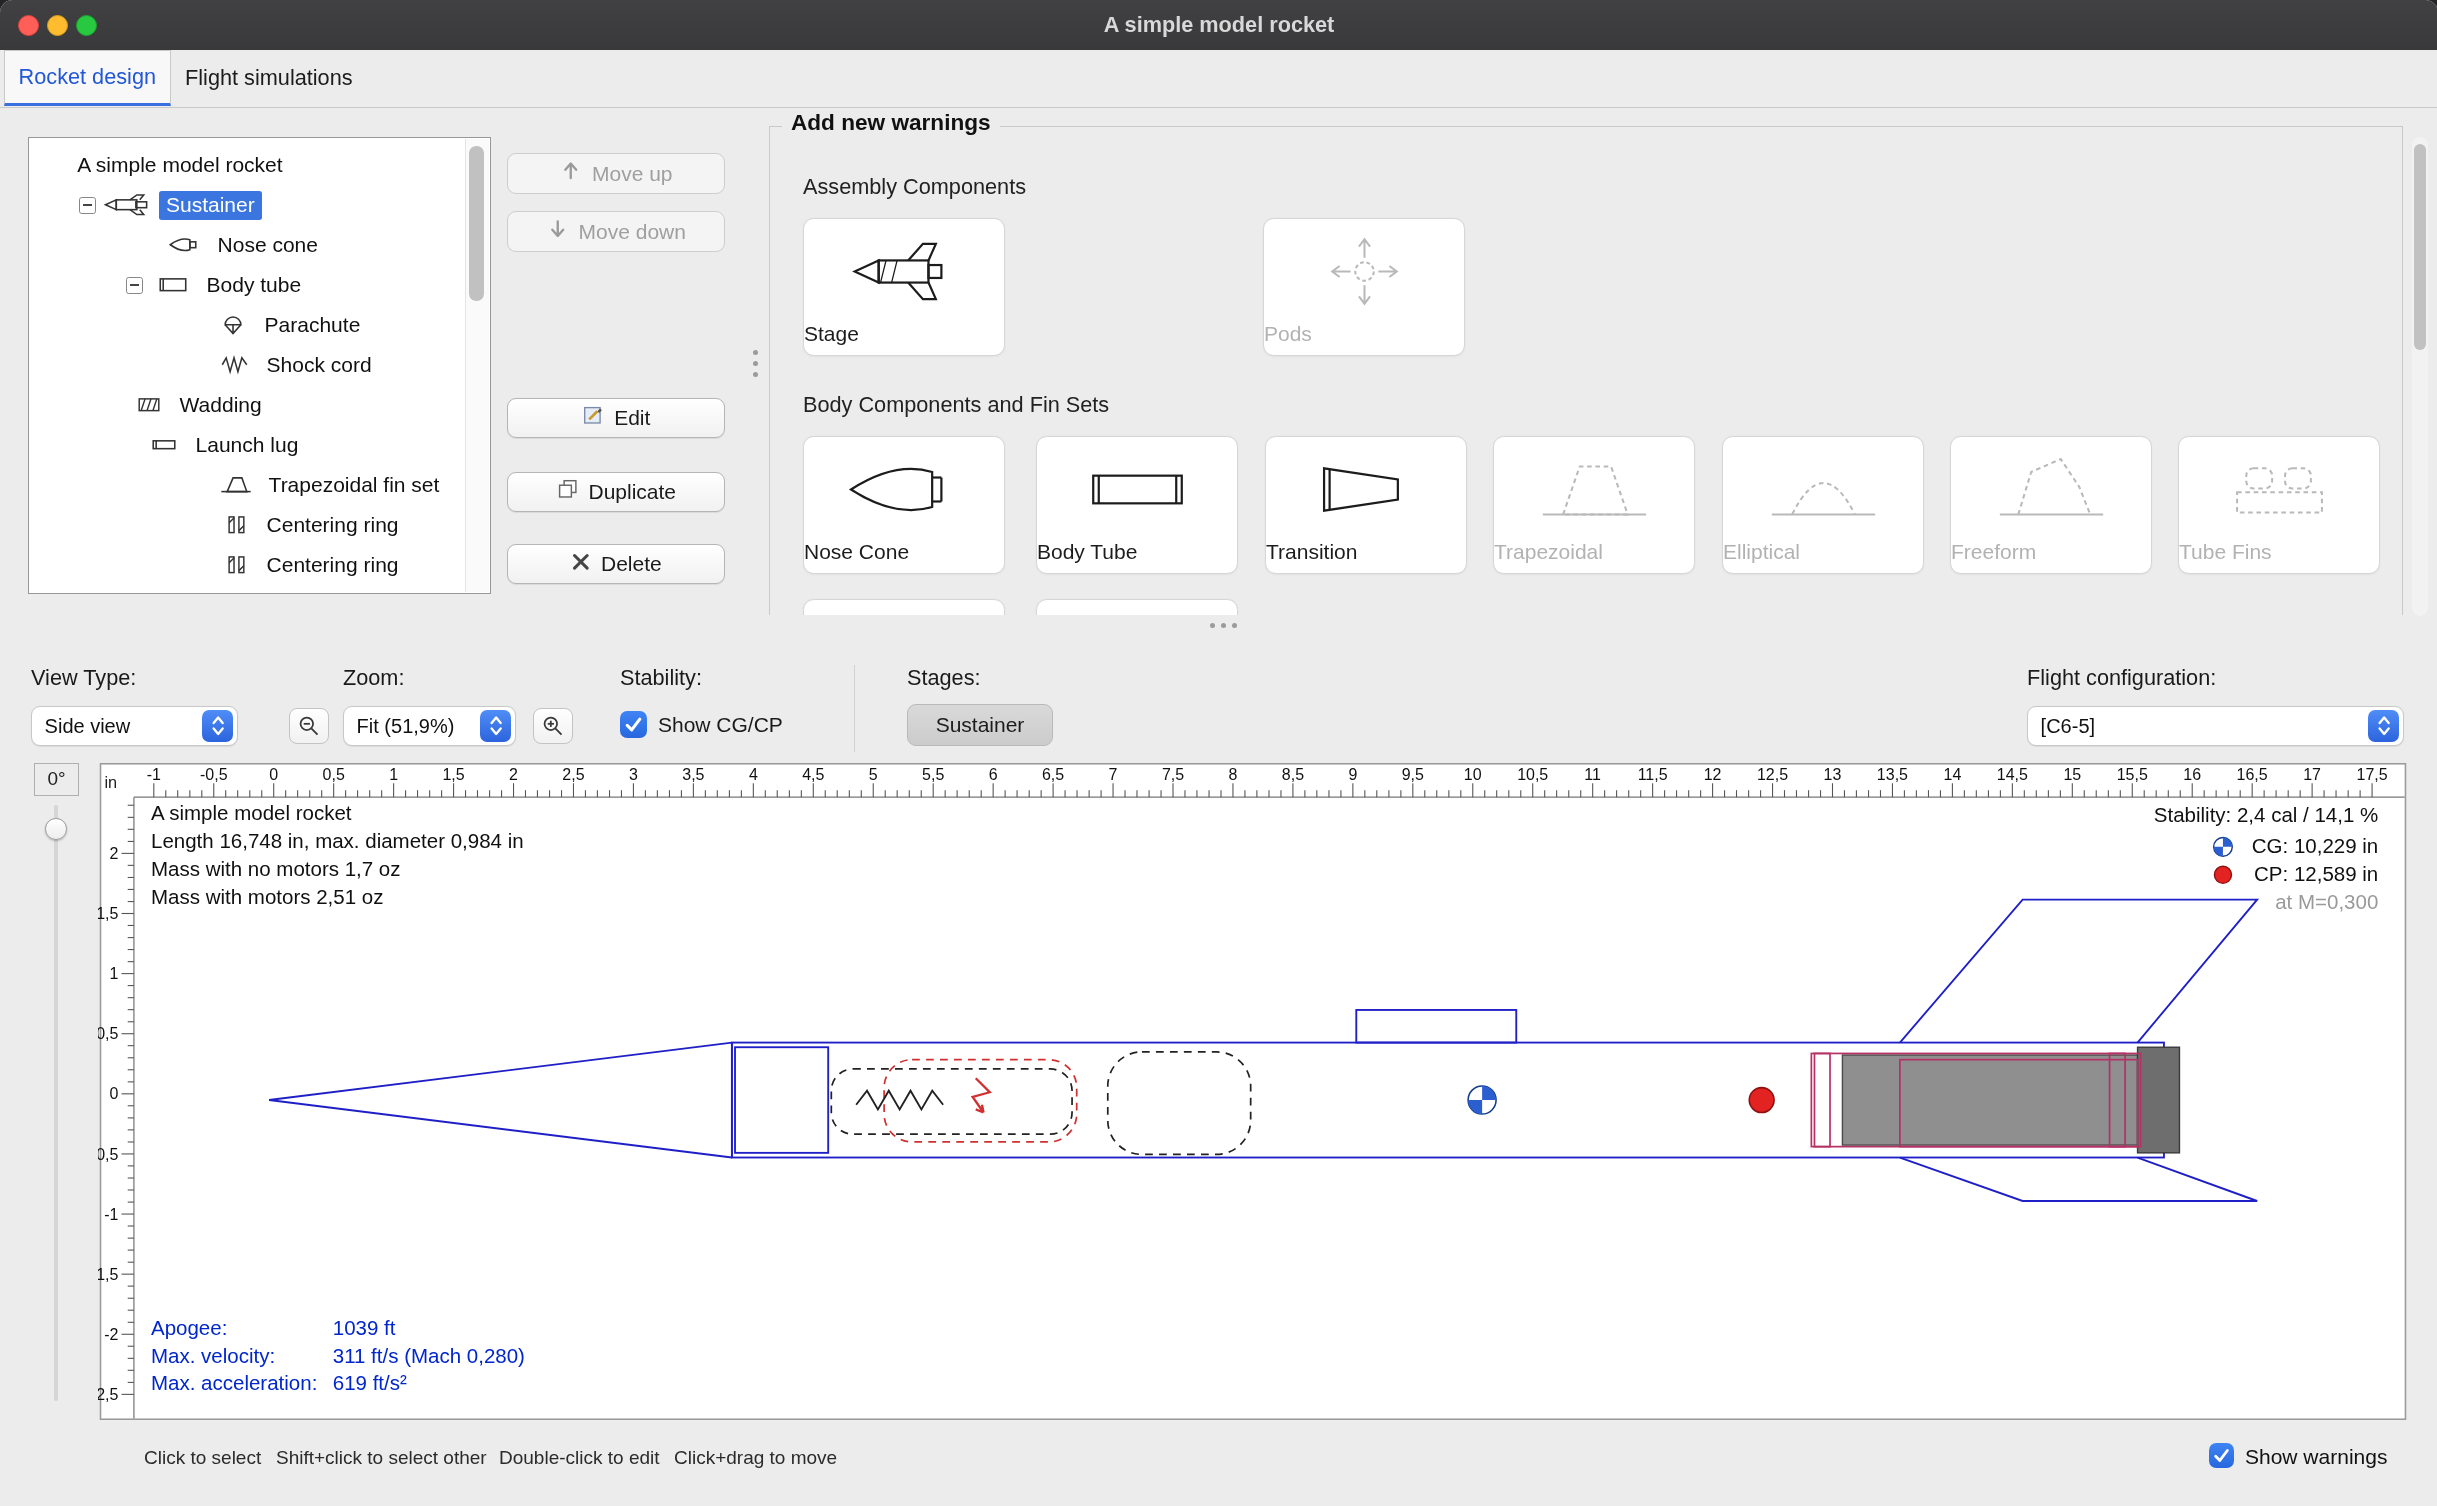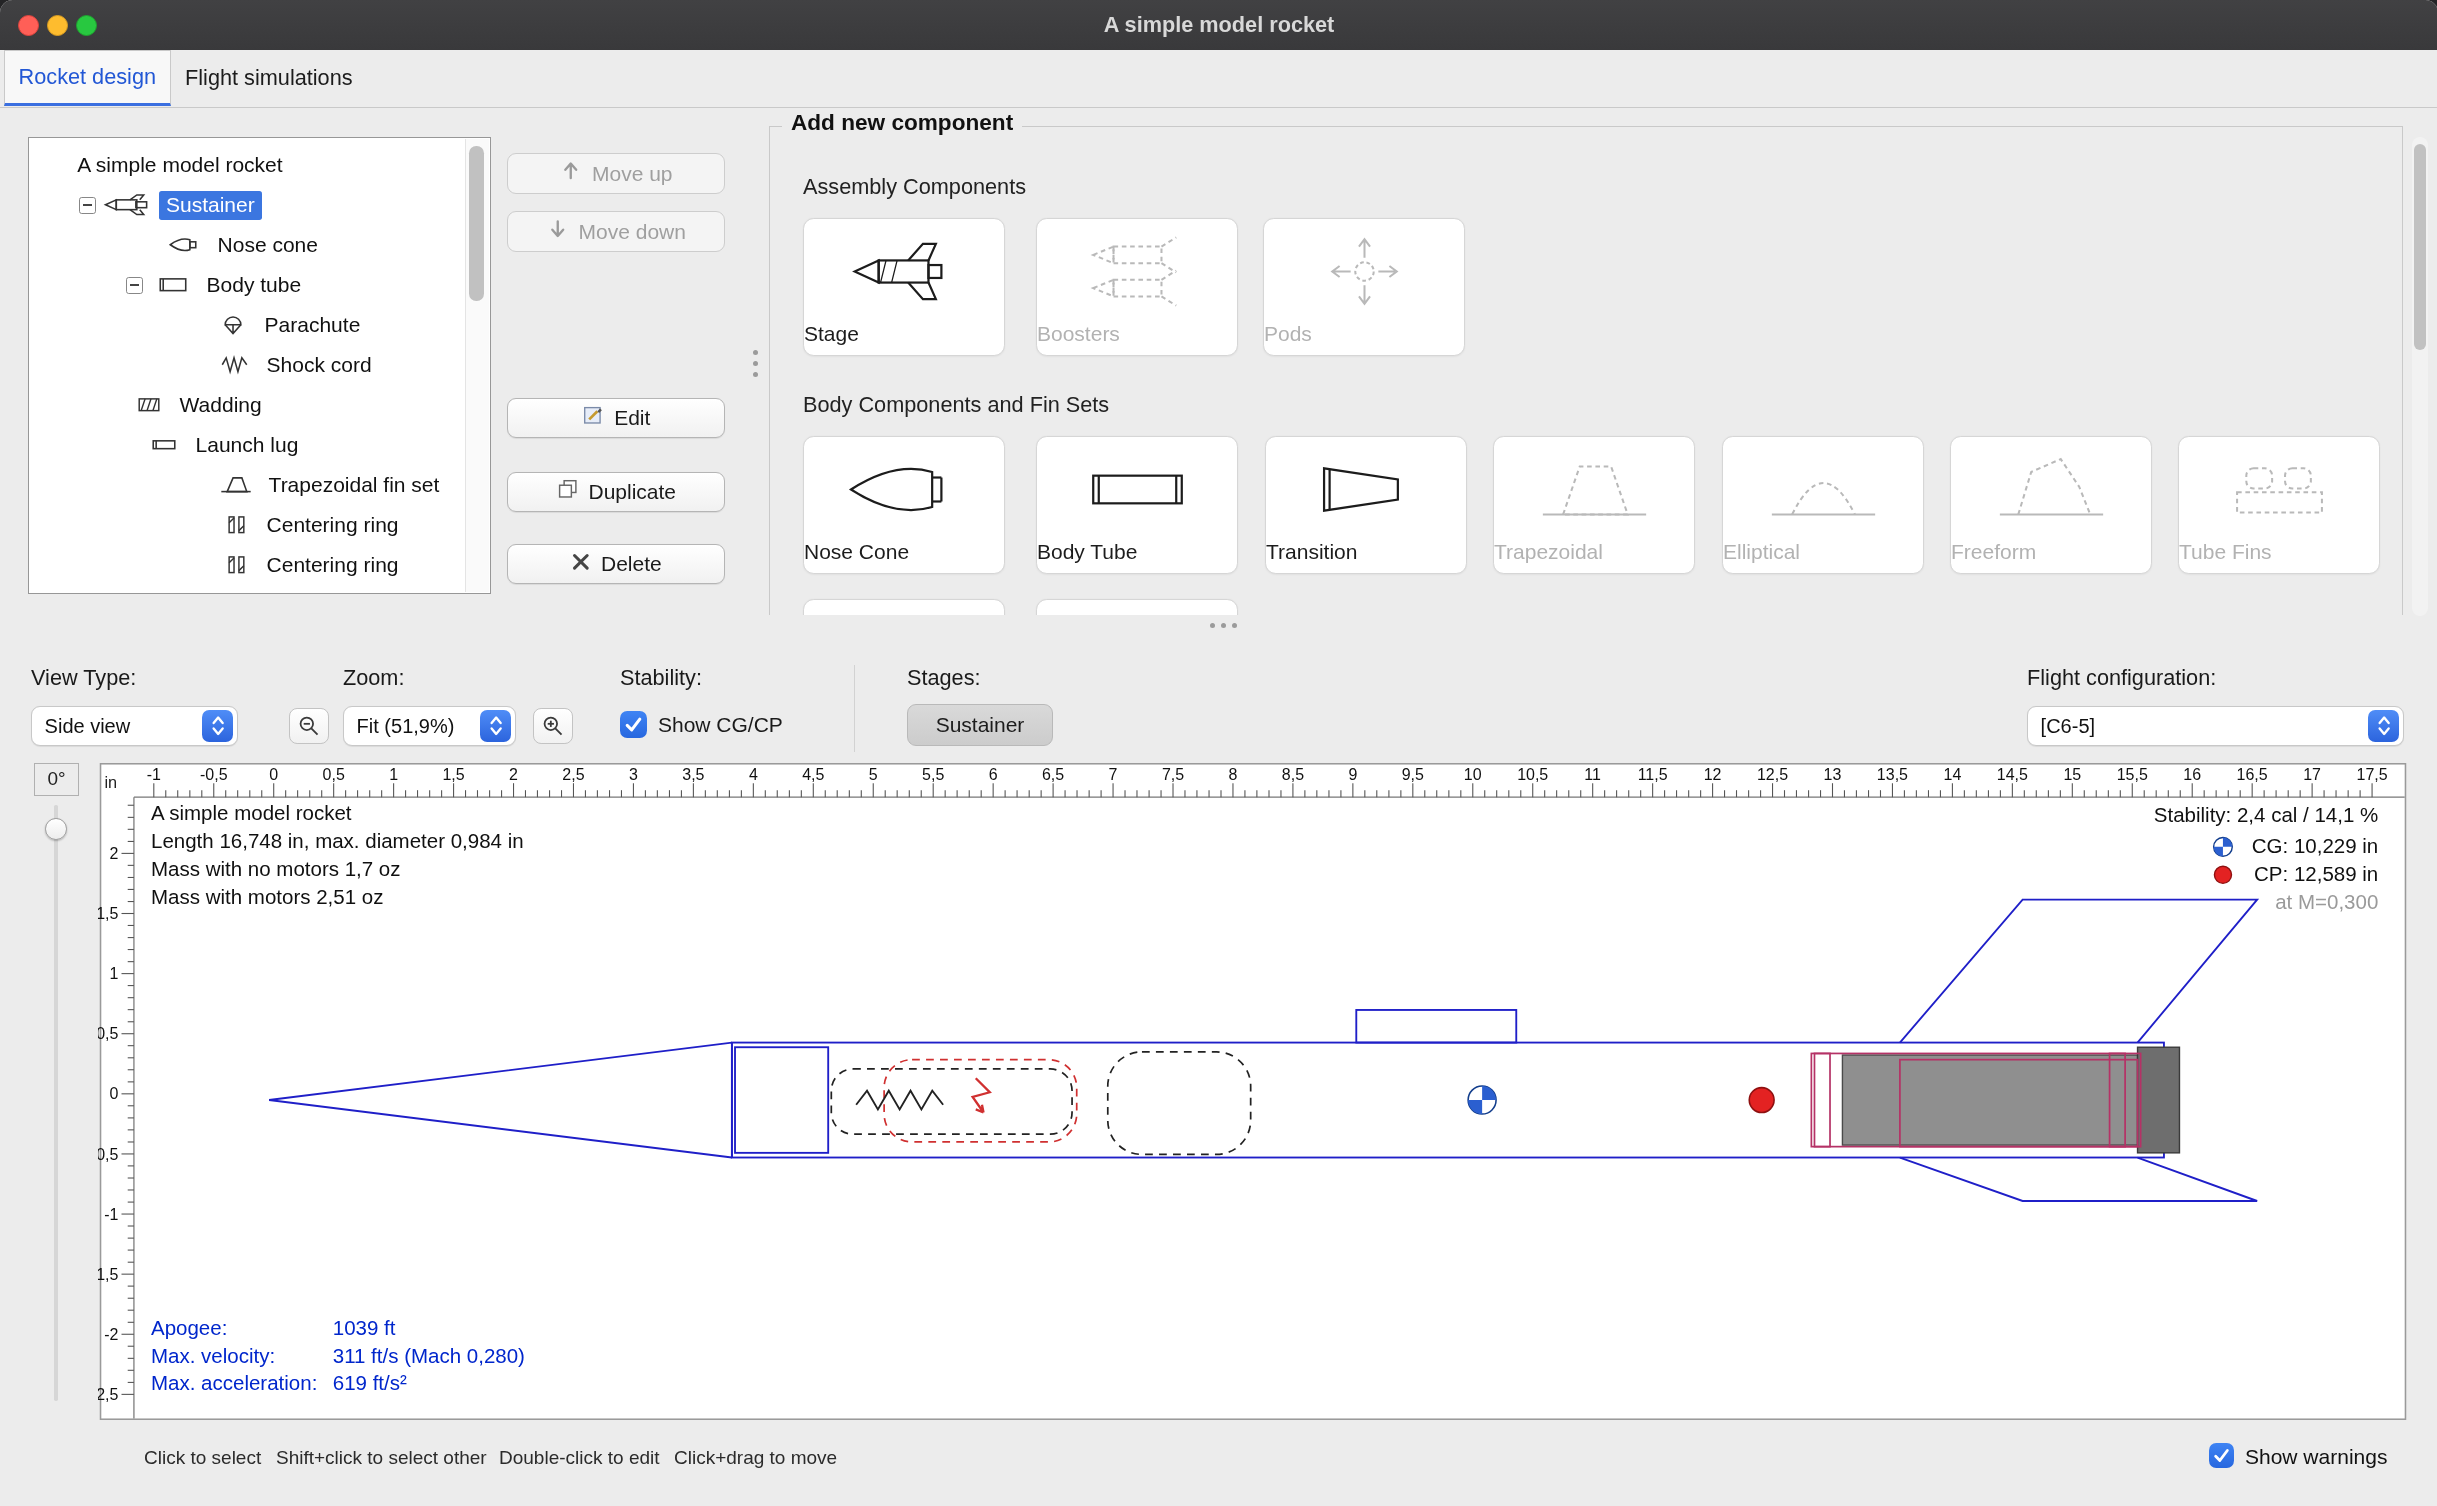--- a/index.html
+++ b/index.html
@@ -235,32 +235,20 @@
             <polygon points="16,45 42,33 42,57"></polygon>
             <rect x="42" y="33" width="54" height="24"></rect>
             <path d="M74,33 L90,15 L104,15 L96,33"></path>
             <path d="M74,57 L90,75 L104,75 L96,57"></path>
             <rect x="96" y="38" width="14" height="14"></rect>
             <path d="M50,33 L44,57 M62,33 L56,57" stroke-width="1.4"></path>
           </svg>
       </span>
       <span class="comp-label">Stage</span>
     </div>
-    <div class="comp-btn dis" style="left:266px;top:91px">
-      <span class="comp-icon">
-        <svg width="135" height="83" viewBox="0 0 140 90" fill="none" stroke="#b9b9b9" stroke-width="2.2" stroke-dasharray="5 4">
-            <polygon points="22,27 44,18 44,36"></polygon>
-            <rect x="44" y="18" width="52" height="18"></rect>
-            <polygon points="22,63 44,54 44,72"></polygon>
-            <rect x="44" y="54" width="52" height="18"></rect>
-            <path d="M96,18 L112,8 M96,36 L112,46 M96,54 L112,44 M96,72 L112,82"></path>
-          </svg>
-      </span>
-      <span class="comp-label">Boosters</span>
-    </div>
     <div class="comp-btn dis" style="left:493px;top:91px">
       <span class="comp-icon">
         <svg width="135" height="83" viewBox="0 0 140 90" fill="none" stroke="#b9b9b9" stroke-width="2.2">
             <circle cx="70" cy="45" r="10" stroke-dasharray="4 3"></circle>
             <path d="M70,30 L70,12 M64,18 L70,10 L76,18"></path>
             <path d="M70,60 L70,78 M64,72 L70,80 L76,72"></path>
             <path d="M55,45 L37,45 M43,39 L35,45 L43,51"></path>
             <path d="M85,45 L103,45 M97,39 L105,45 L97,51"></path>
           </svg>
       </span>
@@ -333,21 +321,21 @@
             <rect x="34" y="22" width="28" height="22" rx="8"></rect>
             <rect x="76" y="22" width="28" height="22" rx="8"></rect>
           </svg>
       </span>
       <span class="comp-label">Tube Fins</span>
     </div>
 
     <div class="comp-btn" style="left:33px;top:472px"></div>
     <div class="comp-btn" style="left:266px;top:472px"></div>
   </div>
-  <div class="legend">Add new component</div>
+  <div class="legend">Add new warnings</div>
 
   <div class="abs" style="left:1210px;top:623px;display:flex;gap:5.4px">
     <span class="grip-dot"></span>
       <span class="grip-dot"></span>
       <span class="grip-dot"></span>
   </div>
 
   <div class="abs oscroll">
       <div class="othumb"></div>
     </div>

